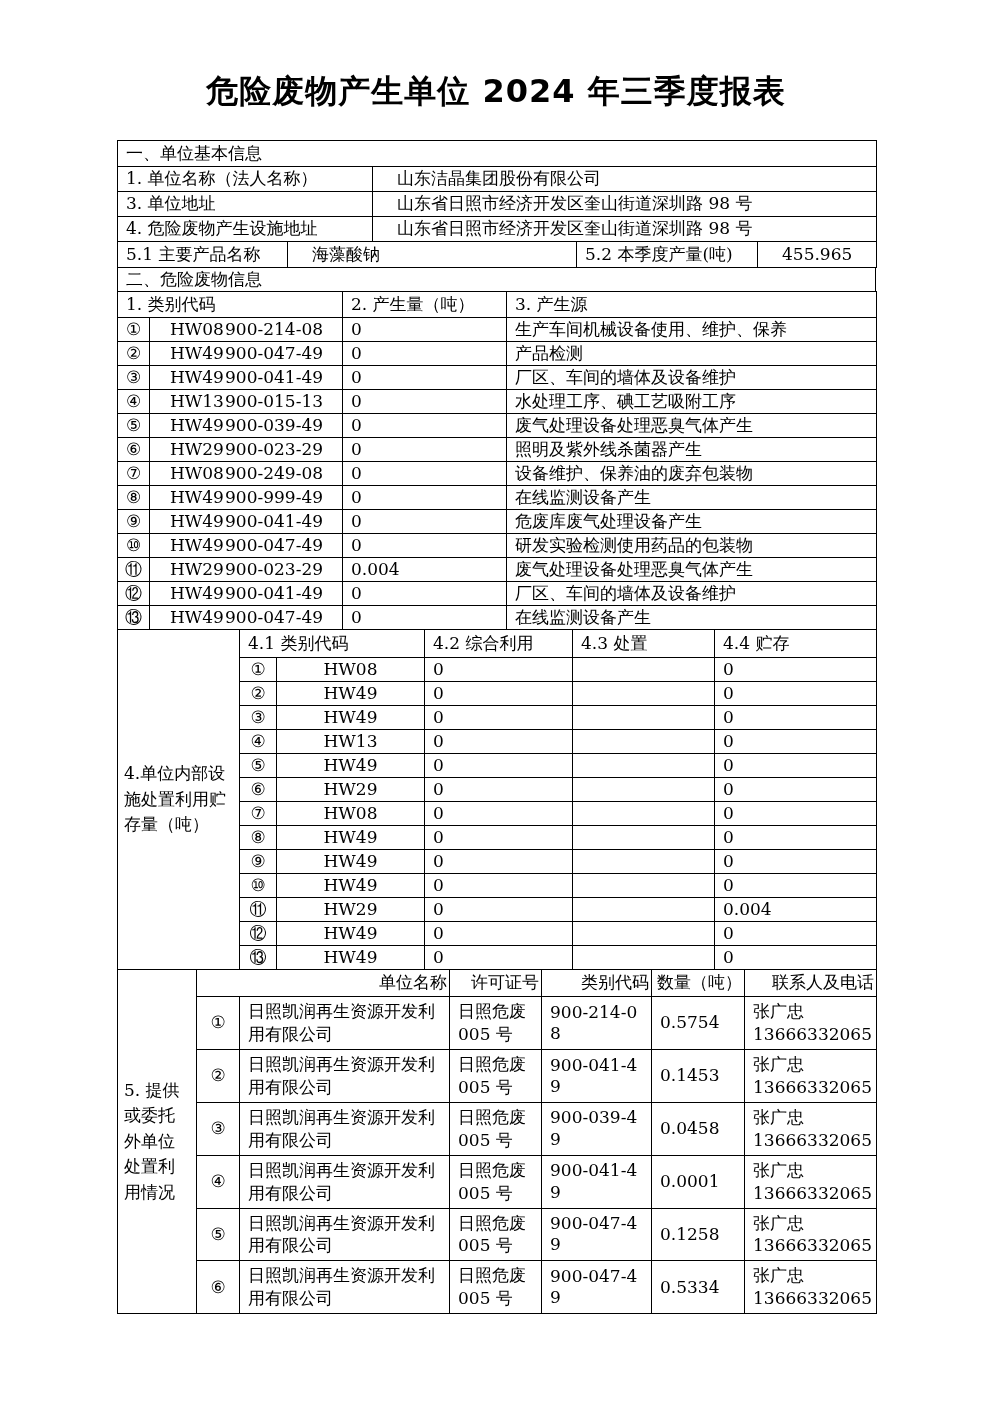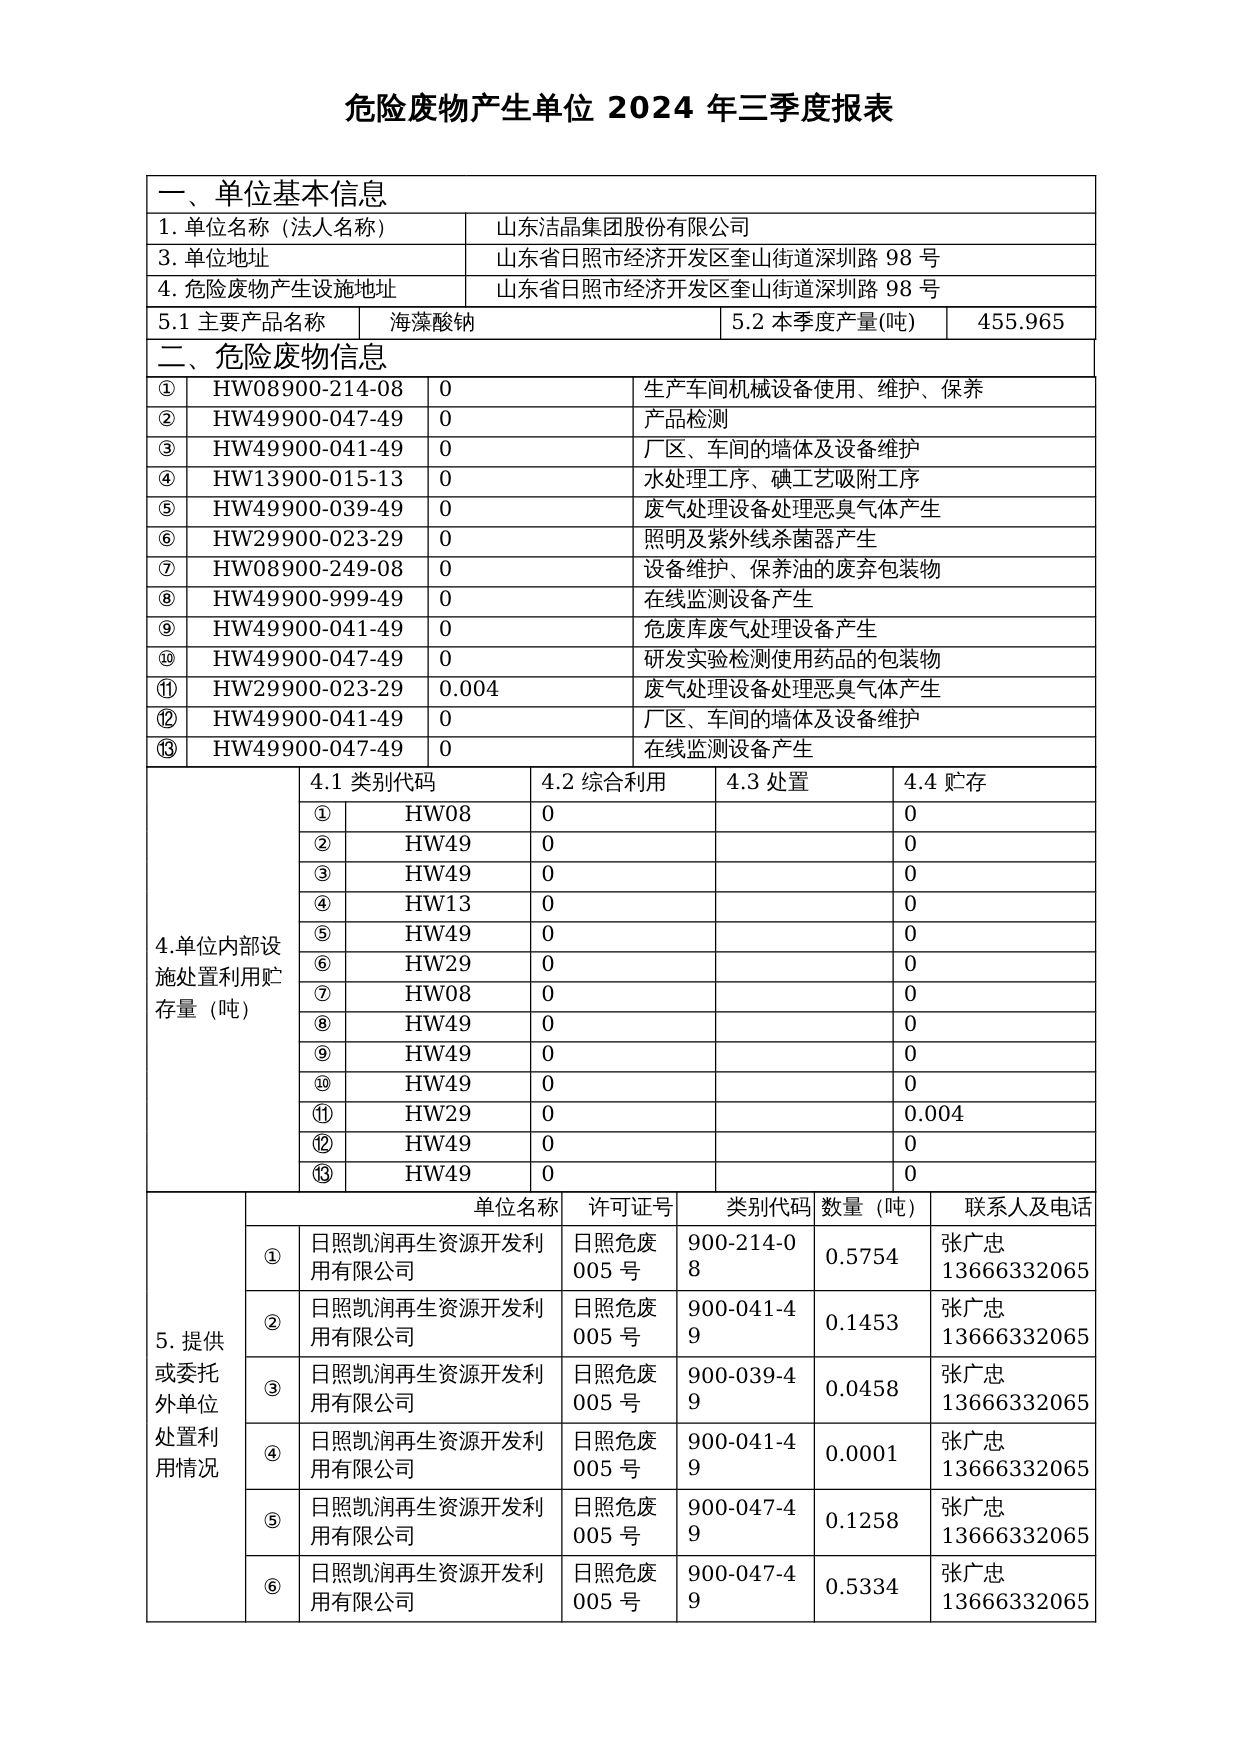--- a/index.html
+++ b/index.html
@@ -3,34 +3,34 @@
 <meta charset="utf-8">
 <style>
   html,body{margin:0;padding:0;}
   body{
     width:992px;height:1403px;background:#ffffff;color:#000;
     font-family:"DejaVu Serif","Liberation Serif",serif;
     position:relative;overflow:hidden;
   }
   .title{
     position:absolute;top:70px;left:0;width:992px;text-align:center;
-    font-size:24px;font-weight:bold;letter-spacing:1px;
+    font-size:32px;font-weight:bold;letter-spacing:1px;
     font-family:"DejaVu Sans","Liberation Sans",sans-serif;
   }
   .sheet{position:absolute;left:117px;top:140px;width:759px;}
   table{border-collapse:collapse;table-layout:fixed;width:759px;margin-top:-1px;}
   table.first{margin-top:0;}
   td{
     border:1px solid #000;font-size:17px;line-height:1.25;
     padding:0 4px 0 8px;overflow:hidden;vertical-align:middle;
     word-break:break-all;
   }
   tr.h24{height:24px;} tr.h25{height:25px;} tr.h26{height:26px;}
   tr.h27{height:27px;} tr.h28{height:28px;} tr.h47{height:47px;}
-  td.sec{font-size:23px;}
+  td.sec{font-size:17px;}
   td.val{padding-left:24px;}
   td.num{text-align:center;padding:0;font-size:17px;}
   td.codecell{padding-left:20px;}
   .hw{display:inline-block;min-width:55px;}
   td.hwc{text-align:center;padding:0;}
   td.mlabel{padding:2px 6px;line-height:1.5;vertical-align:middle;margin-left:13px;}
   td.twoline{padding:3px 4px 3px 8px;line-height:1.35;}
   td.center{text-align:right;padding:0 2px;}
   .ln{display:block;}
 </style>
@@ -91,20 +91,25 @@
     </table>
 
   <table>
     <colgroup>
         <col style="width:32px">
         <col style="width:193px">
         <col style="width:164px">
         <col style="width:370px">
       </colgroup>
     <tbody>
+        <tr class="h26">
+      <td colspan="2">1. 类别代码</td>
+      <td>2. 产生量（吨）</td>
+      <td>3. 产生源</td>
+    </tr>
     <tr class="h24">
           <td class="num">①</td>
           <td class="codecell"><span class="hw">HW08</span><span>900-214-08</span></td>
           <td>0</td>
           <td>生产车间机械设备使用、维护、保养</td>
         </tr>
     <tr class="h24">
           <td class="num">②</td>
           <td class="codecell"><span class="hw">HW49</span><span>900-047-49</span></td>
           <td>0</td>

